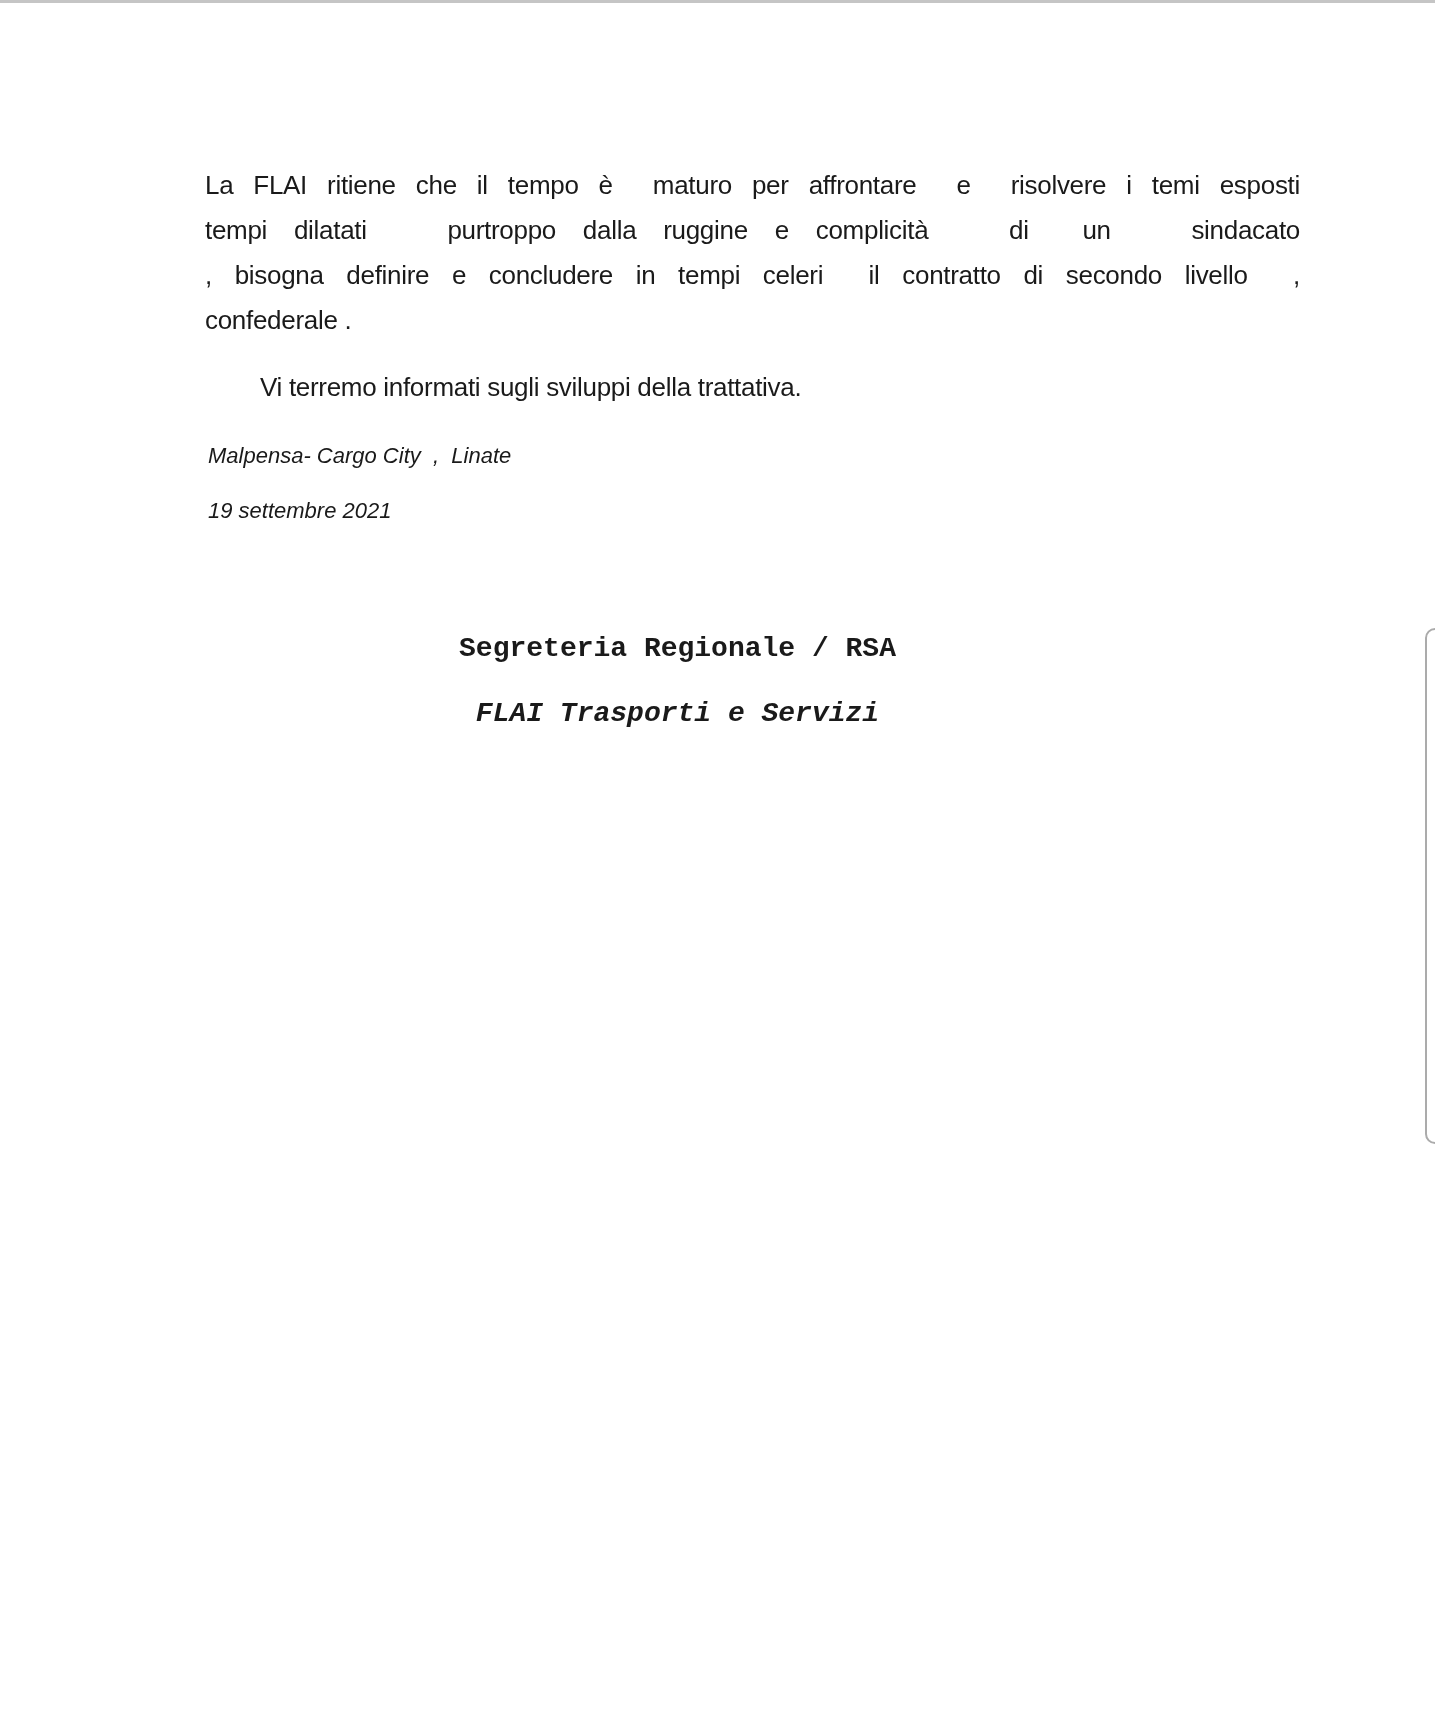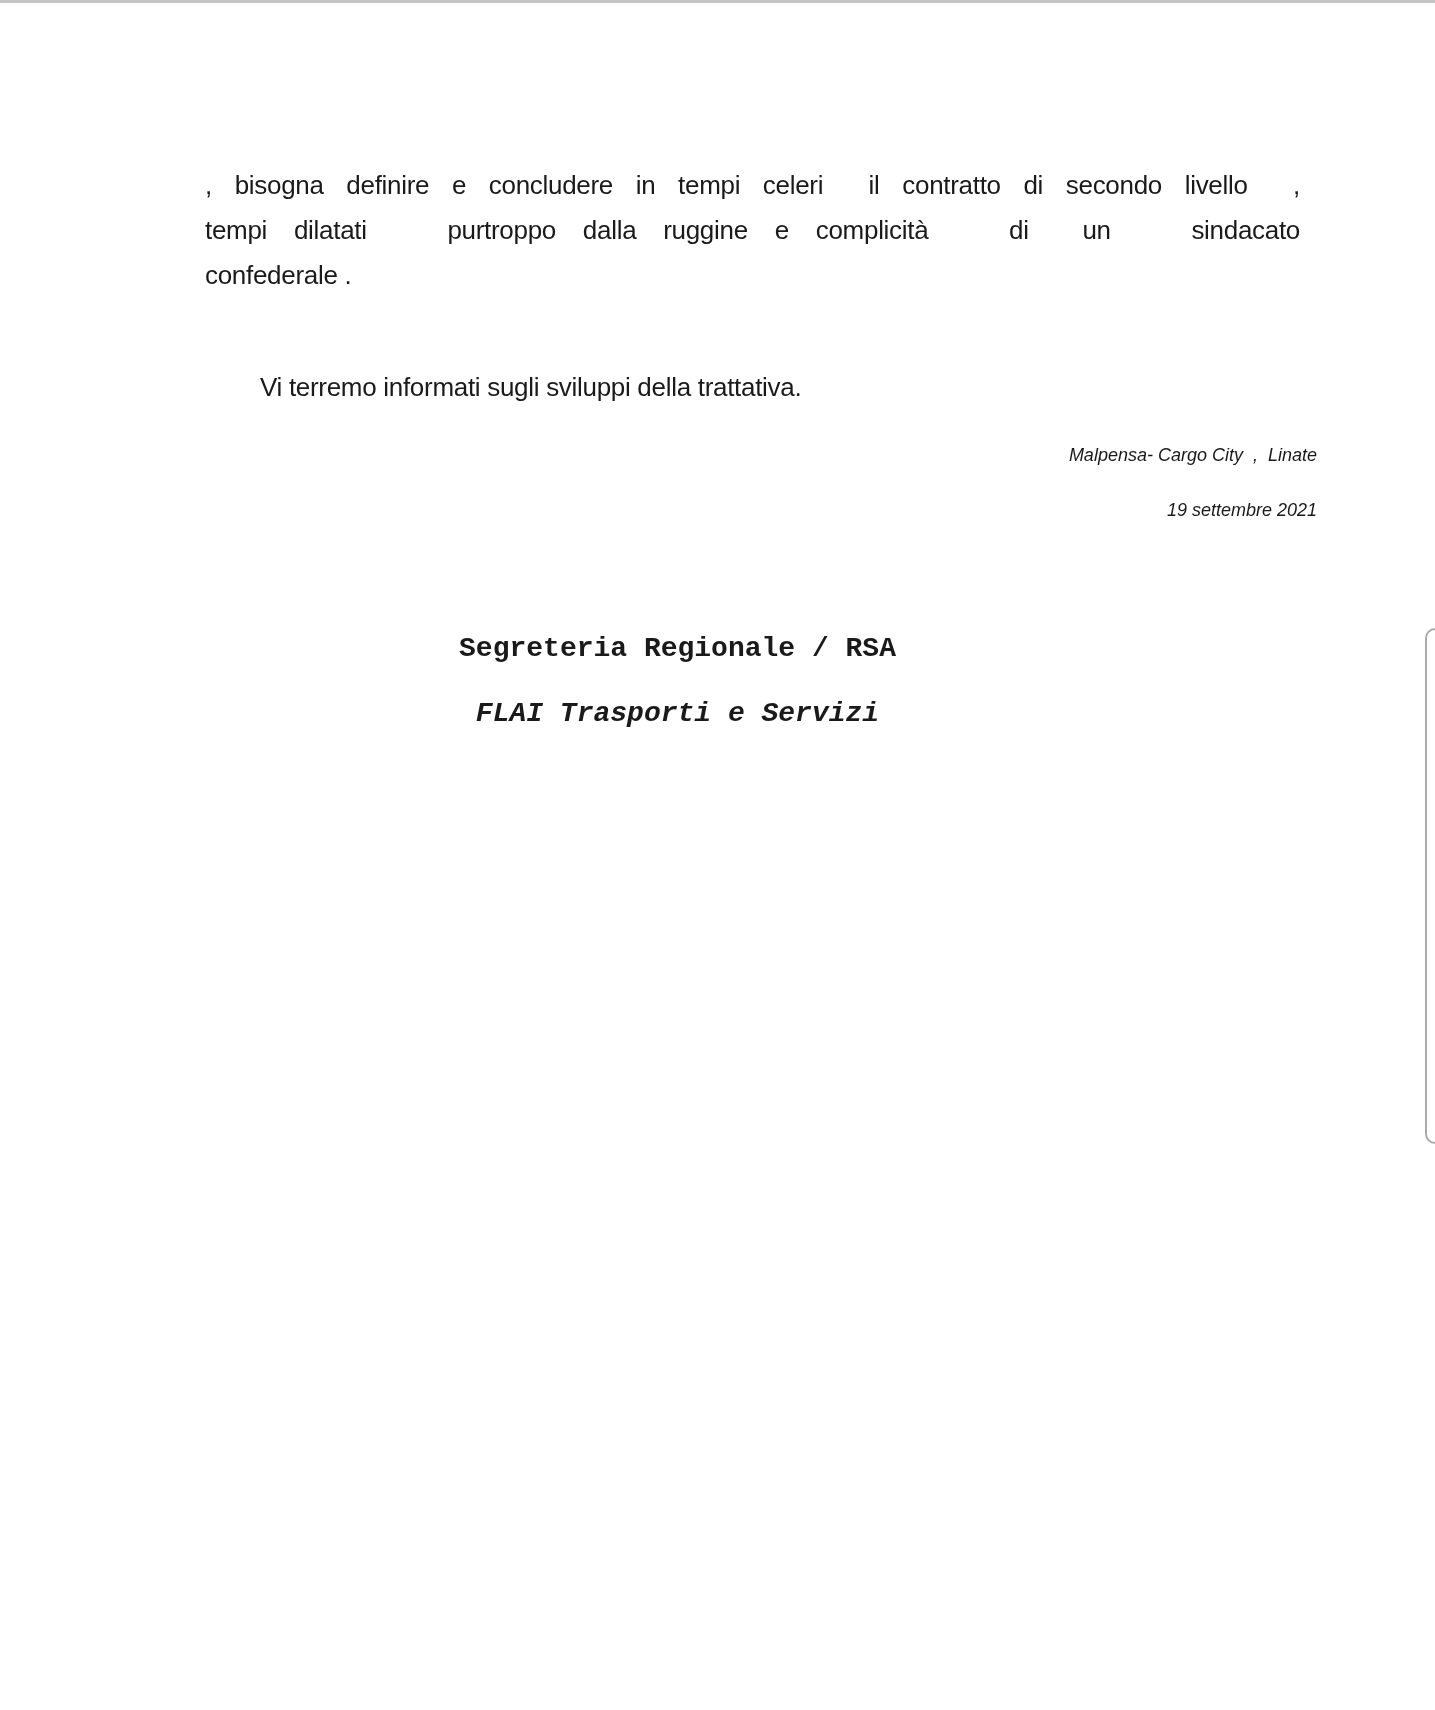--- a/index.html
+++ b/index.html
@@ -47,25 +47,25 @@
     width: 1095px;
     top: 365px;
     font-size: 26px;
     line-height: 45px;
     letter-spacing: -0.3px;
     white-space: pre-wrap;
     margin-left: 48px;
   }
   .right-italic {
     position: absolute;
-    left: 222px;
+    left: 208px;
     width: 1095px;
-    text-align: right;
+    text-align: left;
     font-style: italic;
-    font-size: 18px;
+    font-size: 22px;
     line-height: 45px;
     white-space: pre-wrap;
   }
   #place-line { top: 433px; }
   #date-line  { top: 488px; }
   .sig-line {
     position: absolute;
     left: 55px;
     width: 1245px;
     text-align: center;
@@ -89,22 +89,23 @@
   }
 </style>
 </head>
 <body>
 
 <div class="screen">
 
   <div class="top-divider"></div>
 
   <div class="body-para" id="para1">
+    <div class="jline">La FLAI ritiene che il tempo è  maturo per affrontare  e  risolvere i temi esposti</div>
+    <div class="jline">tempi dilatati   purtroppo dalla ruggine e complicità   di  un   sindacato</div>
     <div class="jline">, bisogna definire e concludere in tempi celeri  il contratto di secondo livello  ,</div>
-    <div class="jline">tempi dilatati   purtroppo dalla ruggine e complicità   di  un   sindacato</div>
     <div class="jline last">confederale .</div>
   </div>
 
   <div id="para2"> Vi terremo informati sugli sviluppi della trattativa.</div>
 
   <div class="right-italic" id="place-line">Malpensa- Cargo City  ,  Linate</div>
 
   <div class="right-italic" id="date-line">19 settembre 2021</div>
 
   <div class="sig-line" id="sig-line1">Segreteria Regionale / RSA</div>

